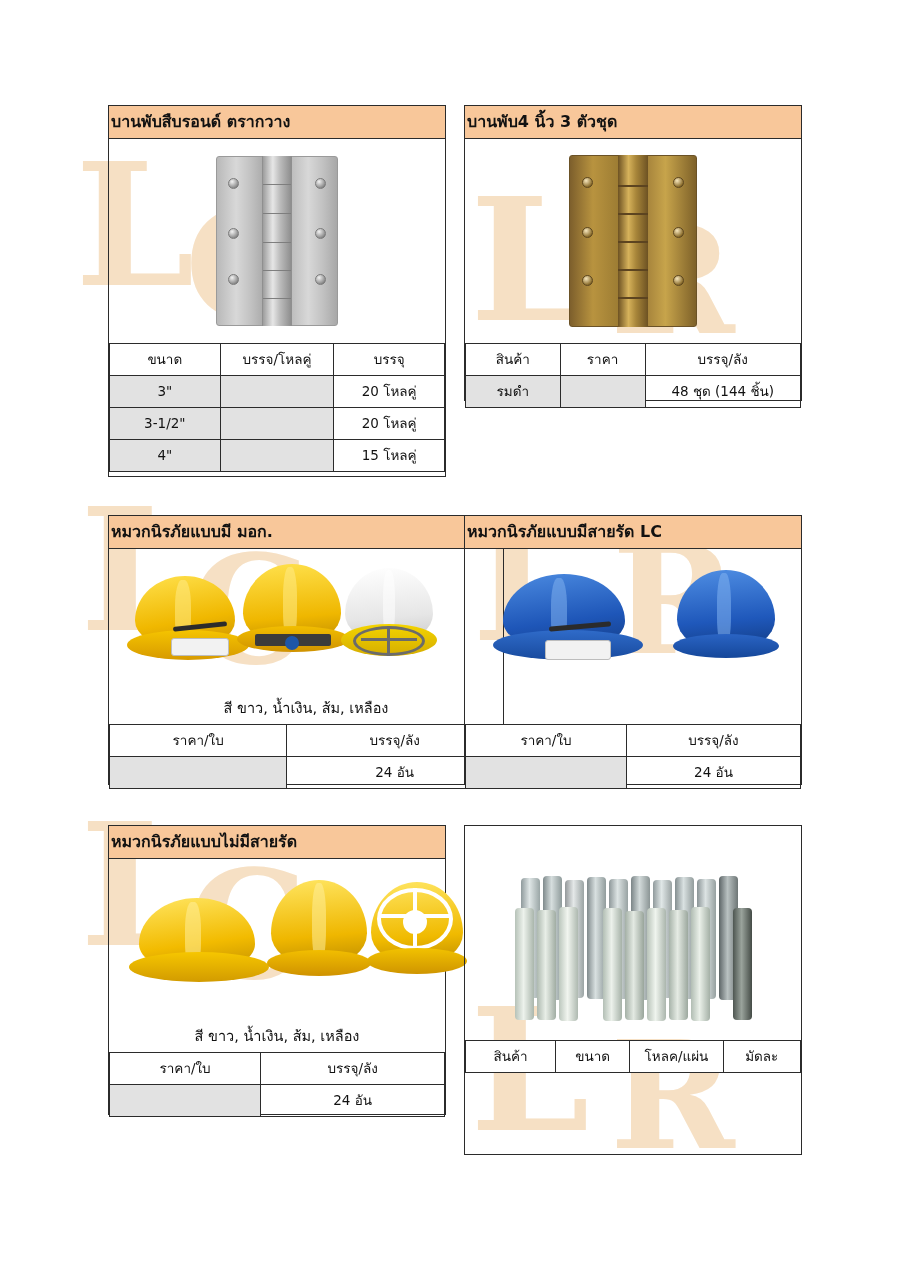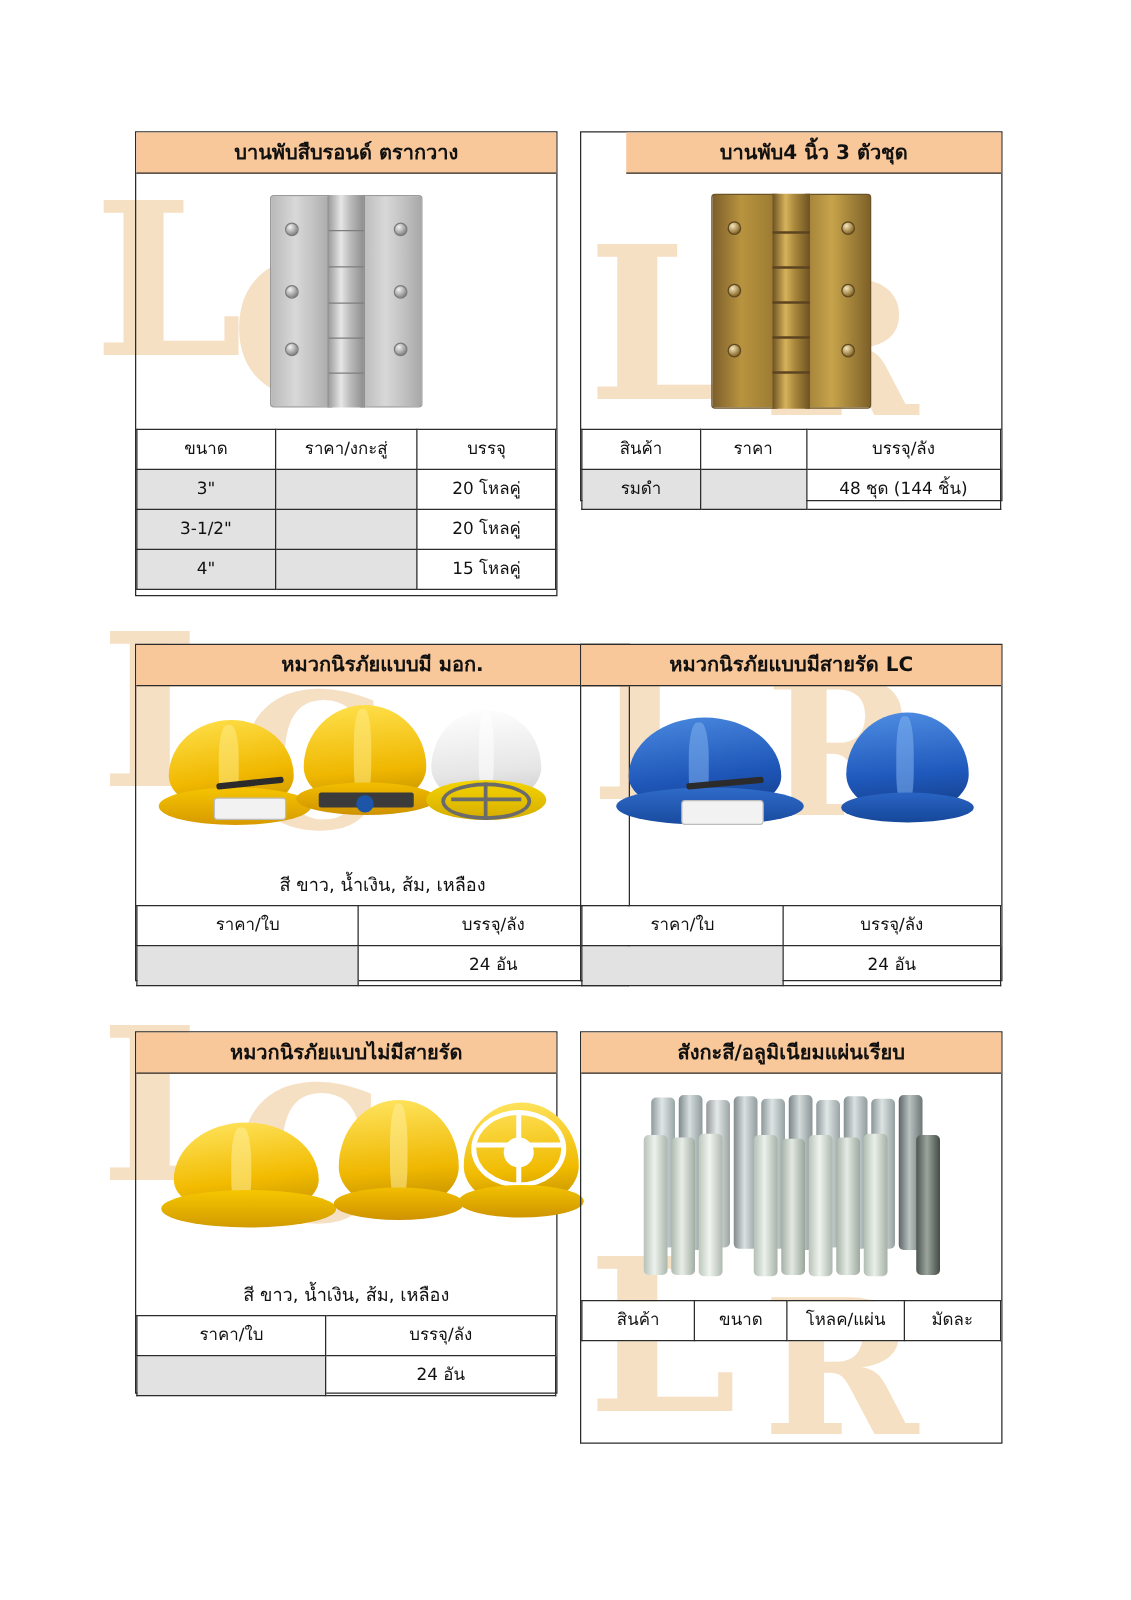--- a/index.html
+++ b/index.html
@@ -42,21 +42,21 @@
 
   .card {
     position: absolute;
     border: 1px solid #2b2b2b;
     background: transparent;
     box-sizing: border-box;
   }
   .card-title {
     background: #f8c79a;
     border-bottom: 1px solid #2b2b2b;
-    text-align: center;
+    text-align: left;
     font-size: 16px;
     font-weight: bold;
     color: #111;
     padding: 6px 2px 7px 2px;
     line-height: 1.2;
   }
   .card-img {
     position: relative;
     background: transparent;
     overflow: hidden;
@@ -281,21 +281,21 @@
             <div class="hole" style="right:12px; top:72px;"></div>
             <div class="hole" style="right:12px; top:118px;"></div>
           </div>
         </div>
       </div>
       <div style="position:absolute; left:0; top:237px; width:100%;">
         <table class="spec">
           <tbody>
               <tr class="headrow">
             <td class="hdr" style="width:33%">ขนาด</td>
-            <td class="hdr" style="width:34%">ราคา/งกะสู่</td>
+            <td class="hdr" style="width:34%">บรรจ/โหลคู่</td>
             <td class="hdr" style="width:33%">บรรจุ</td>
           </tr>
           <tr>
             <td class="shade">3"</td>
             <td class="shade"></td>
             <td>20 โหลคู่</td>
           </tr>
           <tr>
             <td class="shade">3-1/2"</td>
             <td class="shade"></td>
@@ -304,21 +304,21 @@
           <tr>
             <td class="shade">4"</td>
             <td class="shade"></td>
             <td>15 โหลคู่</td>
           </tr>
         </tbody>
           </table>
       </div>
     </div>
 
-    <div class="card" style="left:464px; top:0; width:338px; height:296px;padding-left:36px;">
+    <div class="card" style="left:464px; top:0; width:338px; height:296px;">
       <div class="card-title">บานพับ4 นิ้ว 3 ตัวชุด</div>
       <div style="position:absolute; left:0; top:32px; width:100%; height:205px;">
         <div class="hinge-wrap">
           <div class="hinge-brass">
             <div class="leaf left"></div>
             <div class="leaf right"></div>
             <div class="knuckle">
               <div class="seg" style="top:30px"></div>
               <div class="seg" style="top:58px"></div>
               <div class="seg" style="top:86px"></div>
@@ -465,21 +465,20 @@
           <tr>
             <td class="shade"></td>
             <td>24 อัน</td>
           </tr>
         </tbody>
           </table>
       </div>
     </div>
 
     <div class="card" style="left:464px; top:720px; width:338px; height:330px;">
-      <div class="card-title">สังกะสี/อลูมิเนียมแผ่นเรียบ</div>
       <div style="position:absolute; left:0; top:32px; width:100%; height:182px; overflow:hidden;">
         <div class="rolls">
 
           <div class="roll" style="left:8px;  top:4px;  height:120px; background:linear-gradient(90deg,#8f9a9c,#dfe6e6 45%,#9aa6a6);"></div>
           <div class="roll" style="left:30px; top:2px;  height:124px; background:linear-gradient(90deg,#7f8a8c,#d6dede 45%,#8f9b9b);"></div>
           <div class="roll" style="left:52px; top:6px;  height:118px; background:linear-gradient(90deg,#93989a,#e4e8e8 45%,#9ba4a4);"></div>
           <div class="roll" style="left:74px; top:3px;  height:122px; background:linear-gradient(90deg,#818b8d,#d8e0e0 45%,#919c9c);"></div>
           <div class="roll" style="left:96px; top:5px;  height:120px; background:linear-gradient(90deg,#8d9799,#dde4e4 45%,#98a2a2);"></div>
           <div class="roll" style="left:118px;top:2px;  height:124px; background:linear-gradient(90deg,#7b8587,#d2dada 45%,#8b9595);"></div>
           <div class="roll" style="left:140px;top:6px;  height:118px; background:linear-gradient(90deg,#909a9c,#e0e7e7 45%,#9aa3a3);"></div>

